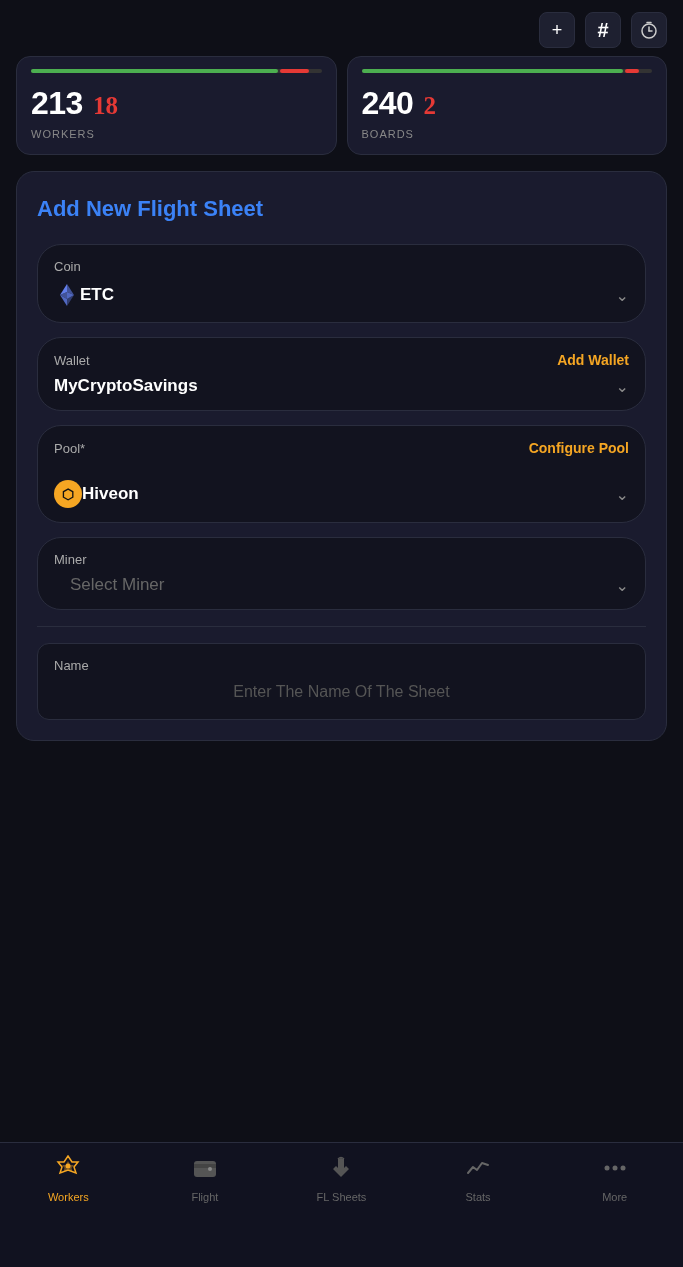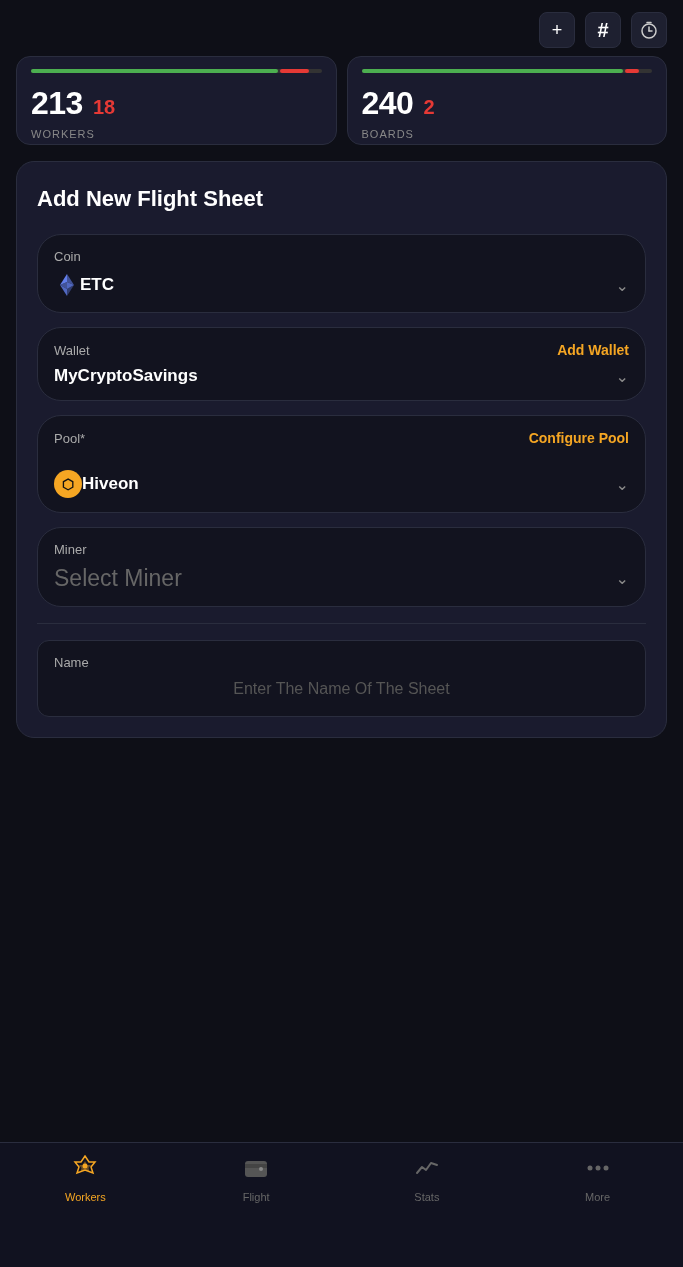--- a/index.html
+++ b/index.html
@@ -39,39 +39,40 @@
     
     .stats-row {
       display: flex;
       gap: 10px;
       padding: 0 16px 16px;
     }
     .stat-card {
       flex: 1;
       background: #1a1b2e;
       border-radius: 14px;
-      padding: 12px 14px 4px;
+      padding: 12px 14px 14px;
       border: 1px solid #2a2d3e;
     }
     .stat-numbers {
       display: flex;
       align-items: baseline;
       gap: 10px;
       margin-bottom: 6px;
     }
     .stat-main {
       font-size: 32px;
       font-weight: 700;
       color: #ffffff;
       letter-spacing: -0.5px;
     }
     .stat-secondary {
-      font-size: 20px;
+      font-size: 25px;
       font-weight: 600;
       color: #e53935;
+      font-family: Liberation Serif, serif;
     }
     .stat-label {
       font-size: 11px;
       color: #888;
       letter-spacing: 1px;
       text-transform: uppercase;
       font-weight: 500;
     }
 
     
@@ -80,21 +81,21 @@
     }
     .form-card {
       background: #1a1b2e;
       border-radius: 18px;
       padding: 24px 20px 20px;
       border: 1px solid #2a2d3e;
     }
     .form-title {
       font-size: 22px;
       font-weight: 700;
-      color: #ffffff;
+      color: #3b82f6;
       margin-bottom: 22px;
     }
 
     
     .field-group {
       background: #12131f;
       border-radius: 24px;
       padding: 14px 16px;
       margin-bottom: 14px;
       border: 1px solid #2a2d3e;
@@ -298,21 +299,21 @@
           </div>
           <span>Hiveon</span>
         </div>
         <span class="chevron">⌄</span>
       </div>
     </div>
 
     <div class="field-group">
       <div class="field-label">Miner</div>
       <div class="field-row">
-        <span style="font-size:23px;color:#666;font-weight:500;">Select Miner</span>
+        <span style="font-size:17px;color:#666;font-weight:500;margin-left:16px;">Select Miner</span>
         <span class="chevron">⌄</span>
       </div>
     </div>
 
     <div class="divider"></div>
 
     <div class="name-field">
       <div class="field-label">Name</div>
       <div class="name-placeholder">Enter The Name Of The Sheet</div>
     </div>
@@ -338,20 +339,30 @@
     <div class="nav-icon nav-icon-gray">
       <svg width="26" height="26" viewBox="0 0 26 26" fill="none">
         <rect x="2" y="6" width="22" height="16" rx="3" fill="#555"></rect>
         <rect x="2" y="9" width="22" height="4" fill="#444"></rect>
         <circle cx="18" cy="14" r="2" fill="#888"></circle>
       </svg>
     </div>
     <span class="nav-label nav-label-gray">Flight</span>
   </div>
 
+  <div class="nav-item">
+    <div class="nav-icon nav-icon-gray">
+      <svg width="26" height="26" viewBox="0 0 26 26" fill="none">
+        <path d="M13 22 L5 14 L8 11 L10 13 L10 4 L16 4 L16 13 L18 11 L21 14 Z" fill="#555"></path>
+        <circle cx="13" cy="5" r="2" fill="#555"></circle>
+        <path d="M10 4 Q13 1 16 4" stroke="#555" stroke-width="1.5" fill="none"></path>
+      </svg>
+    </div>
+    <span class="nav-label nav-label-gray">FL Sheets</span>
+  </div>
 
   <div class="nav-item">
     <div class="nav-icon nav-icon-gray">
       <svg width="26" height="26" viewBox="0 0 26 26" fill="none">
         <polyline points="3,18 8,12 12,15 17,8 23,10" stroke="#666" stroke-width="2" fill="none" stroke-linecap="round" stroke-linejoin="round"></polyline>
       </svg>
     </div>
     <span class="nav-label nav-label-gray">Stats</span>
   </div>
 

